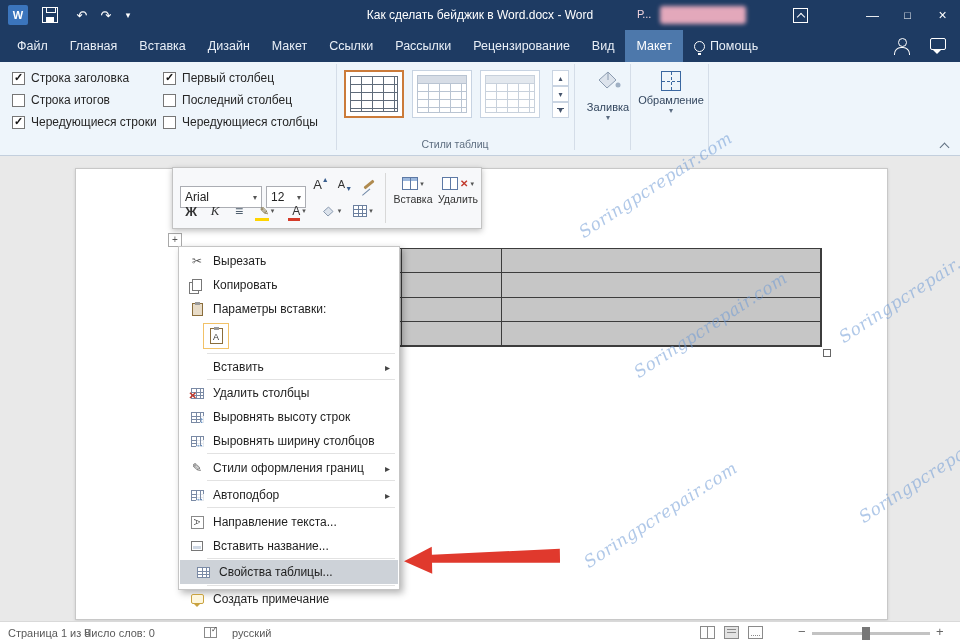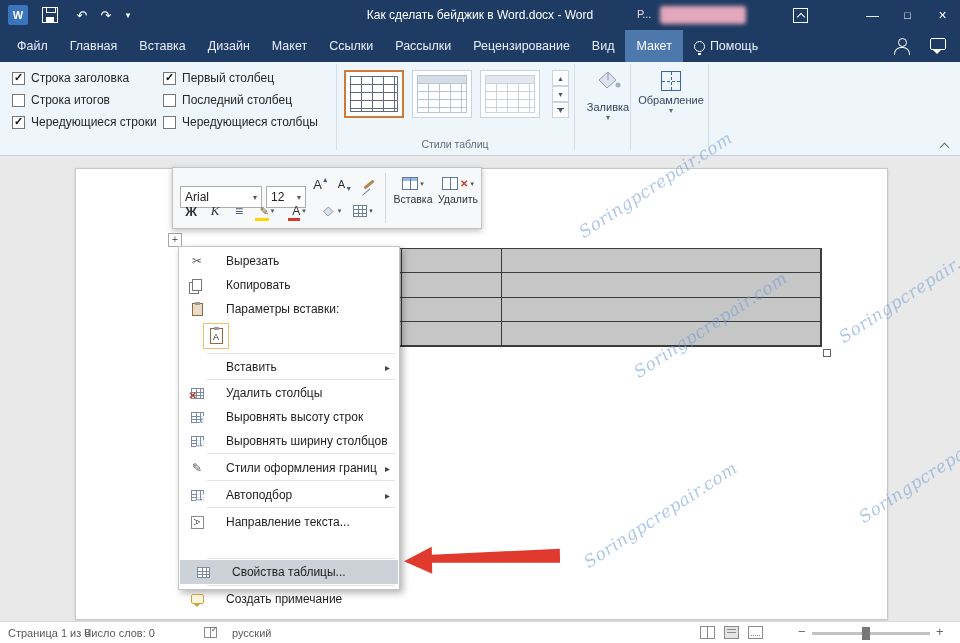--- a/index.html
+++ b/index.html
@@ -100,21 +100,21 @@
   .brushico { width:12px; height:3px; background:#b08b4f; transform:rotate(-40deg); border-radius:1px; box-shadow:-7px 4px 0 -1px #6f87a6; }
   .gridico { width:14px; height:12px; border:1px solid #6b7f9e; background:#fff; position:relative; }
   .gridico::before { content:""; position:absolute; left:0; right:0; top:3px; border-top:1px solid #6b7f9e; box-shadow:0 4px #6b7f9e; }
   .gridico::after { content:""; position:absolute; top:0; bottom:0; left:4px; border-left:1px solid #6b7f9e; box-shadow:4px 0 #6b7f9e; }
 
   
   #ctxmenu { position:absolute; left:178px; top:246px; width:222px; height:344px; background:#fff; border:1px solid #c5c5c5; box-shadow:3px 3px 7px rgba(0,0,0,.3); z-index:7; }
   .menuitem { position:absolute; left:1px; right:1px; height:24px; display:flex; align-items:center; padding-left:6px; cursor:default; }
   .menuitem[data-highlighted="true"] { background:#cdd2d8;padding-left:12px; }
   .mico { width:22px; flex:none; display:flex; align-items:center; justify-content:center; font-size:12px; color:#555; position:relative; }
-  .mlabel { font-size:12px; color:#1e1e1e; margin-left:18px; white-space:nowrap; }
+  .mlabel { font-size:12px; color:#1e1e1e; margin-left:5px; white-space:nowrap; }
   .subarr { position:absolute; right:8px; font-size:10px; color:#444; }
   .msep { position:absolute; left:28px; right:4px; height:1px; background:#e2e2e2; }
   .ic-copy { width:10px; height:12px; border:1px solid #777; background:#fff; box-shadow:-3px 3px 0 -1px #fff, -3px 3px 0 0 #777; }
   .ic-paste { width:11px; height:13px; border:1px solid #8a6d3b; background:#e8dcc8; position:relative; }
   .ic-paste::before { content:""; position:absolute; left:2px; top:-2px; width:5px; height:3px; background:#9a9a9a; }
   .pastebtn { position:absolute; left:24px; width:26px; height:26px; border:1px solid #f2c268; background:#fff; display:flex; align-items:center; justify-content:center; }
   .ic-pastea { width:13px; height:16px; border:1px solid #8a6d3b; background:#fff; position:relative; font-size:9px; color:#333; text-align:center; line-height:16px; }
   .ic-pastea::before { content:""; position:absolute; left:3px; top:-2px; width:5px; height:3px; background:#9a9a9a; }
   .mgrid { width:13px; height:11px; border:1px solid #7a8aa5; background:#fff; position:relative; }
   .mgrid::before { content:""; position:absolute; left:0; right:0; top:3px; border-top:1px solid #7a8aa5; box-shadow:0 3px #7a8aa5; }
@@ -411,20 +411,26 @@
     <div class="msep" style="top:260px"></div>
 
     <div class="menuitem" style="top:263px">
       <span class="mico">
           <span class="ic-textdir">
             <span>А</span>
           </span>
         </span>
       <span class="mlabel">Направление текста...</span>
     </div>
+    <div class="menuitem" style="top:287px">
+      <span class="mico">
+          <span class="ic-caption"></span>
+        </span>
+      <span class="mlabel">Вставить название...</span>
+    </div>
     <div class="msep" style="top:311px"></div>
 
     <div class="menuitem" style="top:313px" data-highlighted="true">
       <span class="mico">
           <span class="mgrid"></span>
         </span>
       <span class="mlabel">Свойства таблицы...</span>
     </div>
     <div class="msep" style="top:338px"></div>
 

